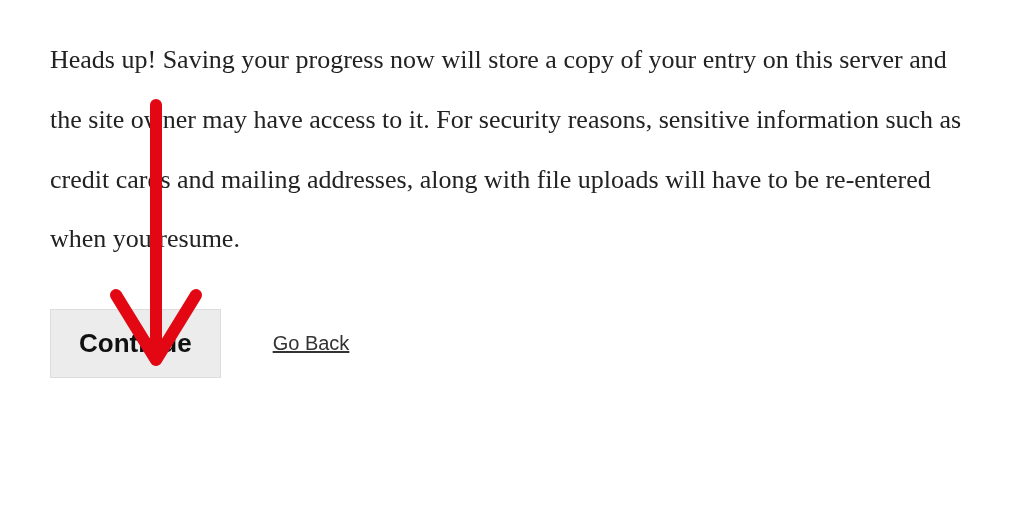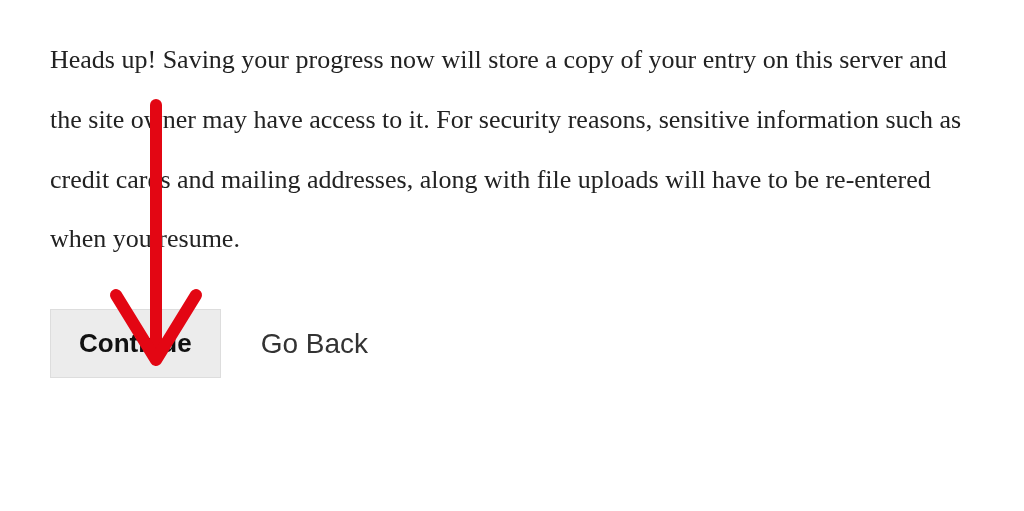--- a/index.html
+++ b/index.html
@@ -33,23 +33,25 @@
       font-size: 26px;
       font-weight: 700;
       color: #111;
       background: #ececec;
       border: 1px solid #ddd;
       padding: 18px 28px;
       cursor: pointer;
     }
     .go-back-link {
       font-family: Arial, Helvetica, sans-serif;
-      font-size: 28px;
+      font-size: 20px;
       color: #333;
+      text-decoration: underline;
       cursor: pointer;
+      margin-left: 12px;
     }
     .arrow-annotation {
       position: absolute;
       left: 98px;
       top: 95px;
       pointer-events: none;
     }
     .arrow-annotation svg {
       width: 120px;
       height: 300px;

